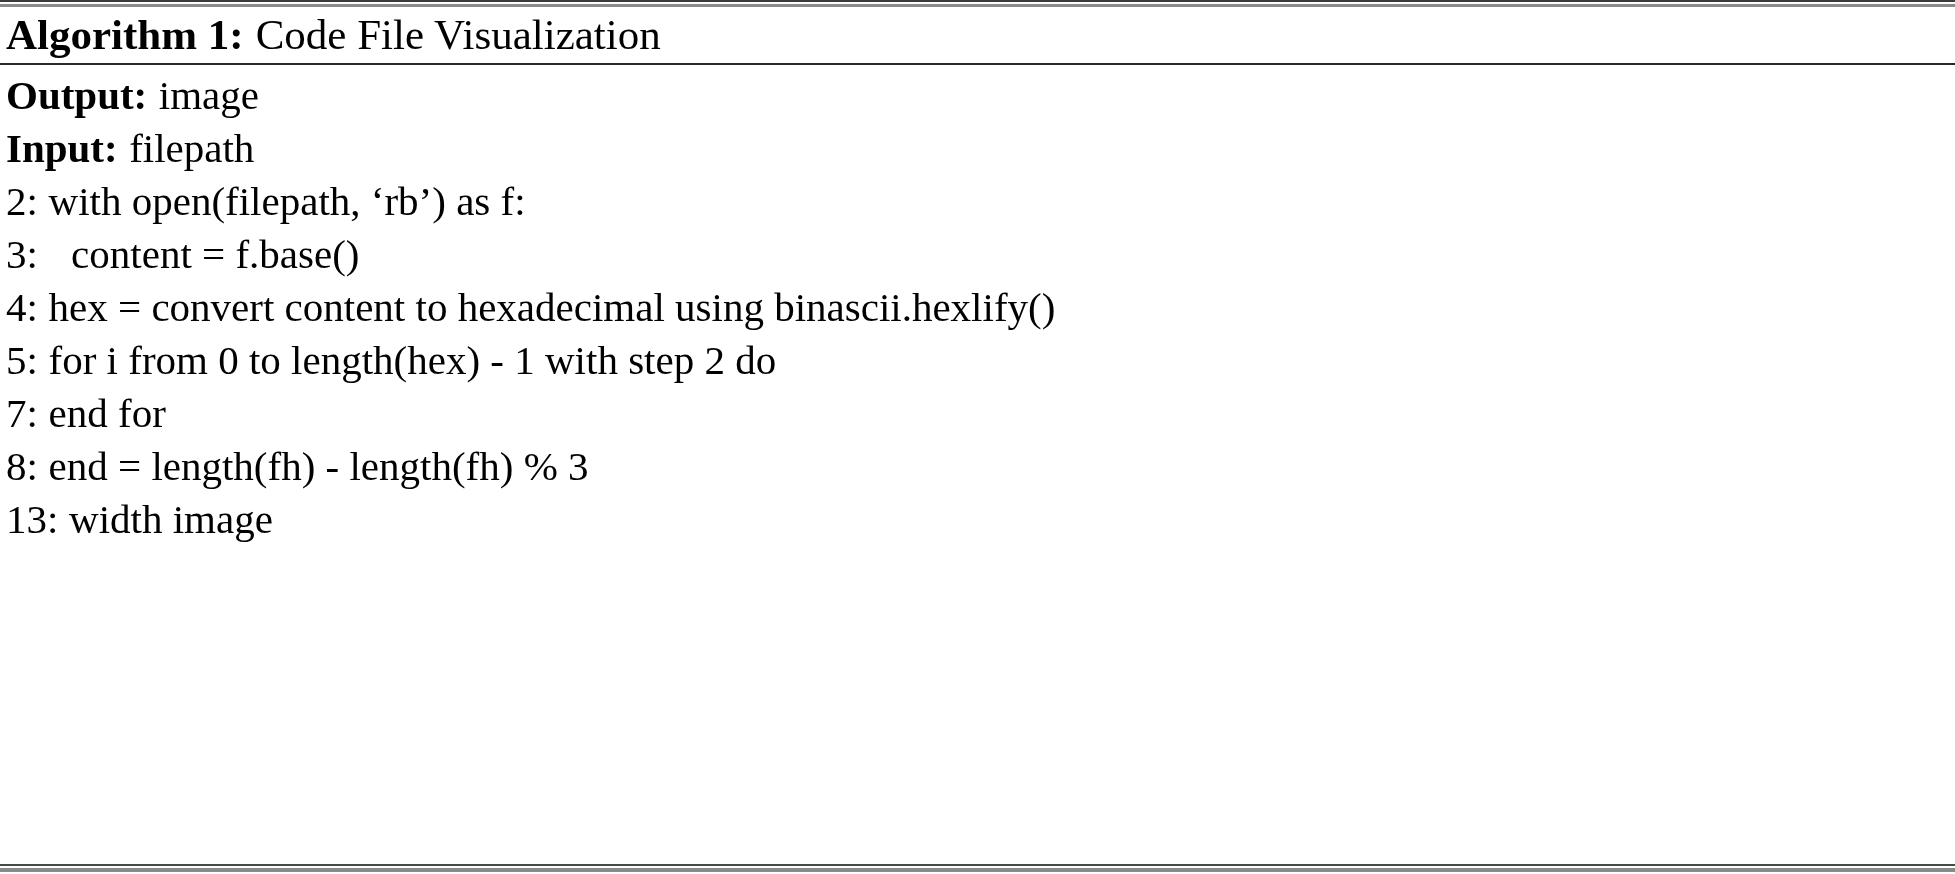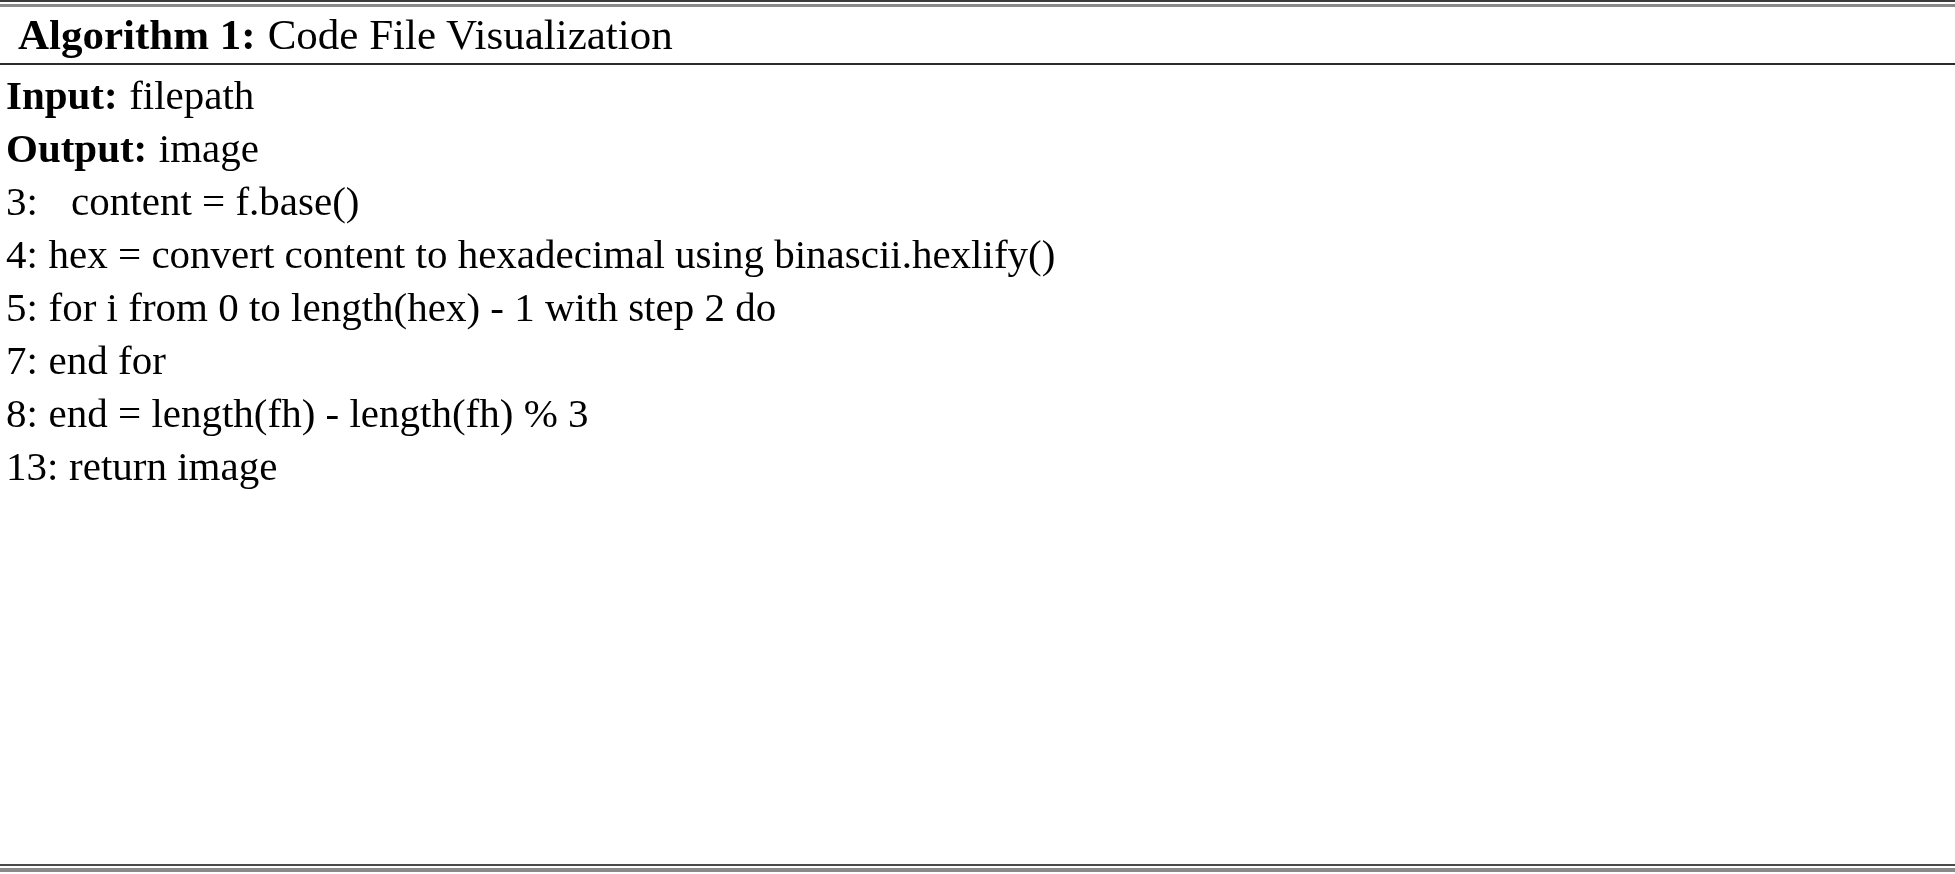--- a/index.html
+++ b/index.html
@@ -21,21 +21,21 @@
     height: 2px;
     border-top: 2px solid #3c3c3c;
     border-bottom: 3px solid #8a8a8a;
     background: #ffffff;
   }
   .rule-single {
     height: 0;
     border-top: 2px solid #2b2b2b;
   }
   .caption-row {
-    padding: 4px 6px 5px 18px;
+    padding: 4px 6px 5px 6px;
     font-size: 43px;
     line-height: 47px;
     white-space: nowrap;
   }
   .caption-row .bold-label {
     font-weight: bold;
     margin-right: 0.28em;
   }
   .body-area {
     padding: 4px 6px 0 6px;
@@ -80,43 +80,46 @@
 
   <div class="caption-row">
     <span class="bold-label">Algorithm 1:</span><span>Code File Visualization</span>
   </div>
 
   <div class="rule-single"></div>
 
   <div class="body-area">
 
     <div class="io-line">
+      <span class="bold-label">Output:</span><span>image</span>
+    </div>
+
+    <div class="io-line">
       <span class="bold-label">Input:</span><span>filepath</span>
     </div>
 
-    <div class="io-line">
-      <span class="bold-label">Output:</span><span>image</span>
+    <div class="line">
+      <span class="num">2:</span><span class="txt">with open(filepath, ‘rb’) as f:</span>
     </div>
-
     <div class="line indent">
       <span class="num">3:</span><span class="txt">content = f.base()</span>
     </div>
     <div class="line">
       <span class="num">4:</span><span class="txt">hex = convert content to hexadecimal using binascii.hexlify()</span>
     </div>
     <div class="line">
       <span class="num">5:</span><span class="txt">for i from 0 to length(hex) - 1 with step 2 do</span>
     </div>
     <div class="line">
       <span class="num">7:</span><span class="txt">end for</span>
     </div>
     <div class="line">
       <span class="num">8:</span><span class="txt">end = length(fh) - length(fh) % 3</span>
     </div>
     <div class="line">
-      <span class="num">13:</span><span class="txt">return image</span>
+      <span class="num">13:</span><span class="txt">width image</span>
     </div>
 
   </div>
 
   <div class="rule-bottom"></div>
 
 </div>
 
 </body></html>

